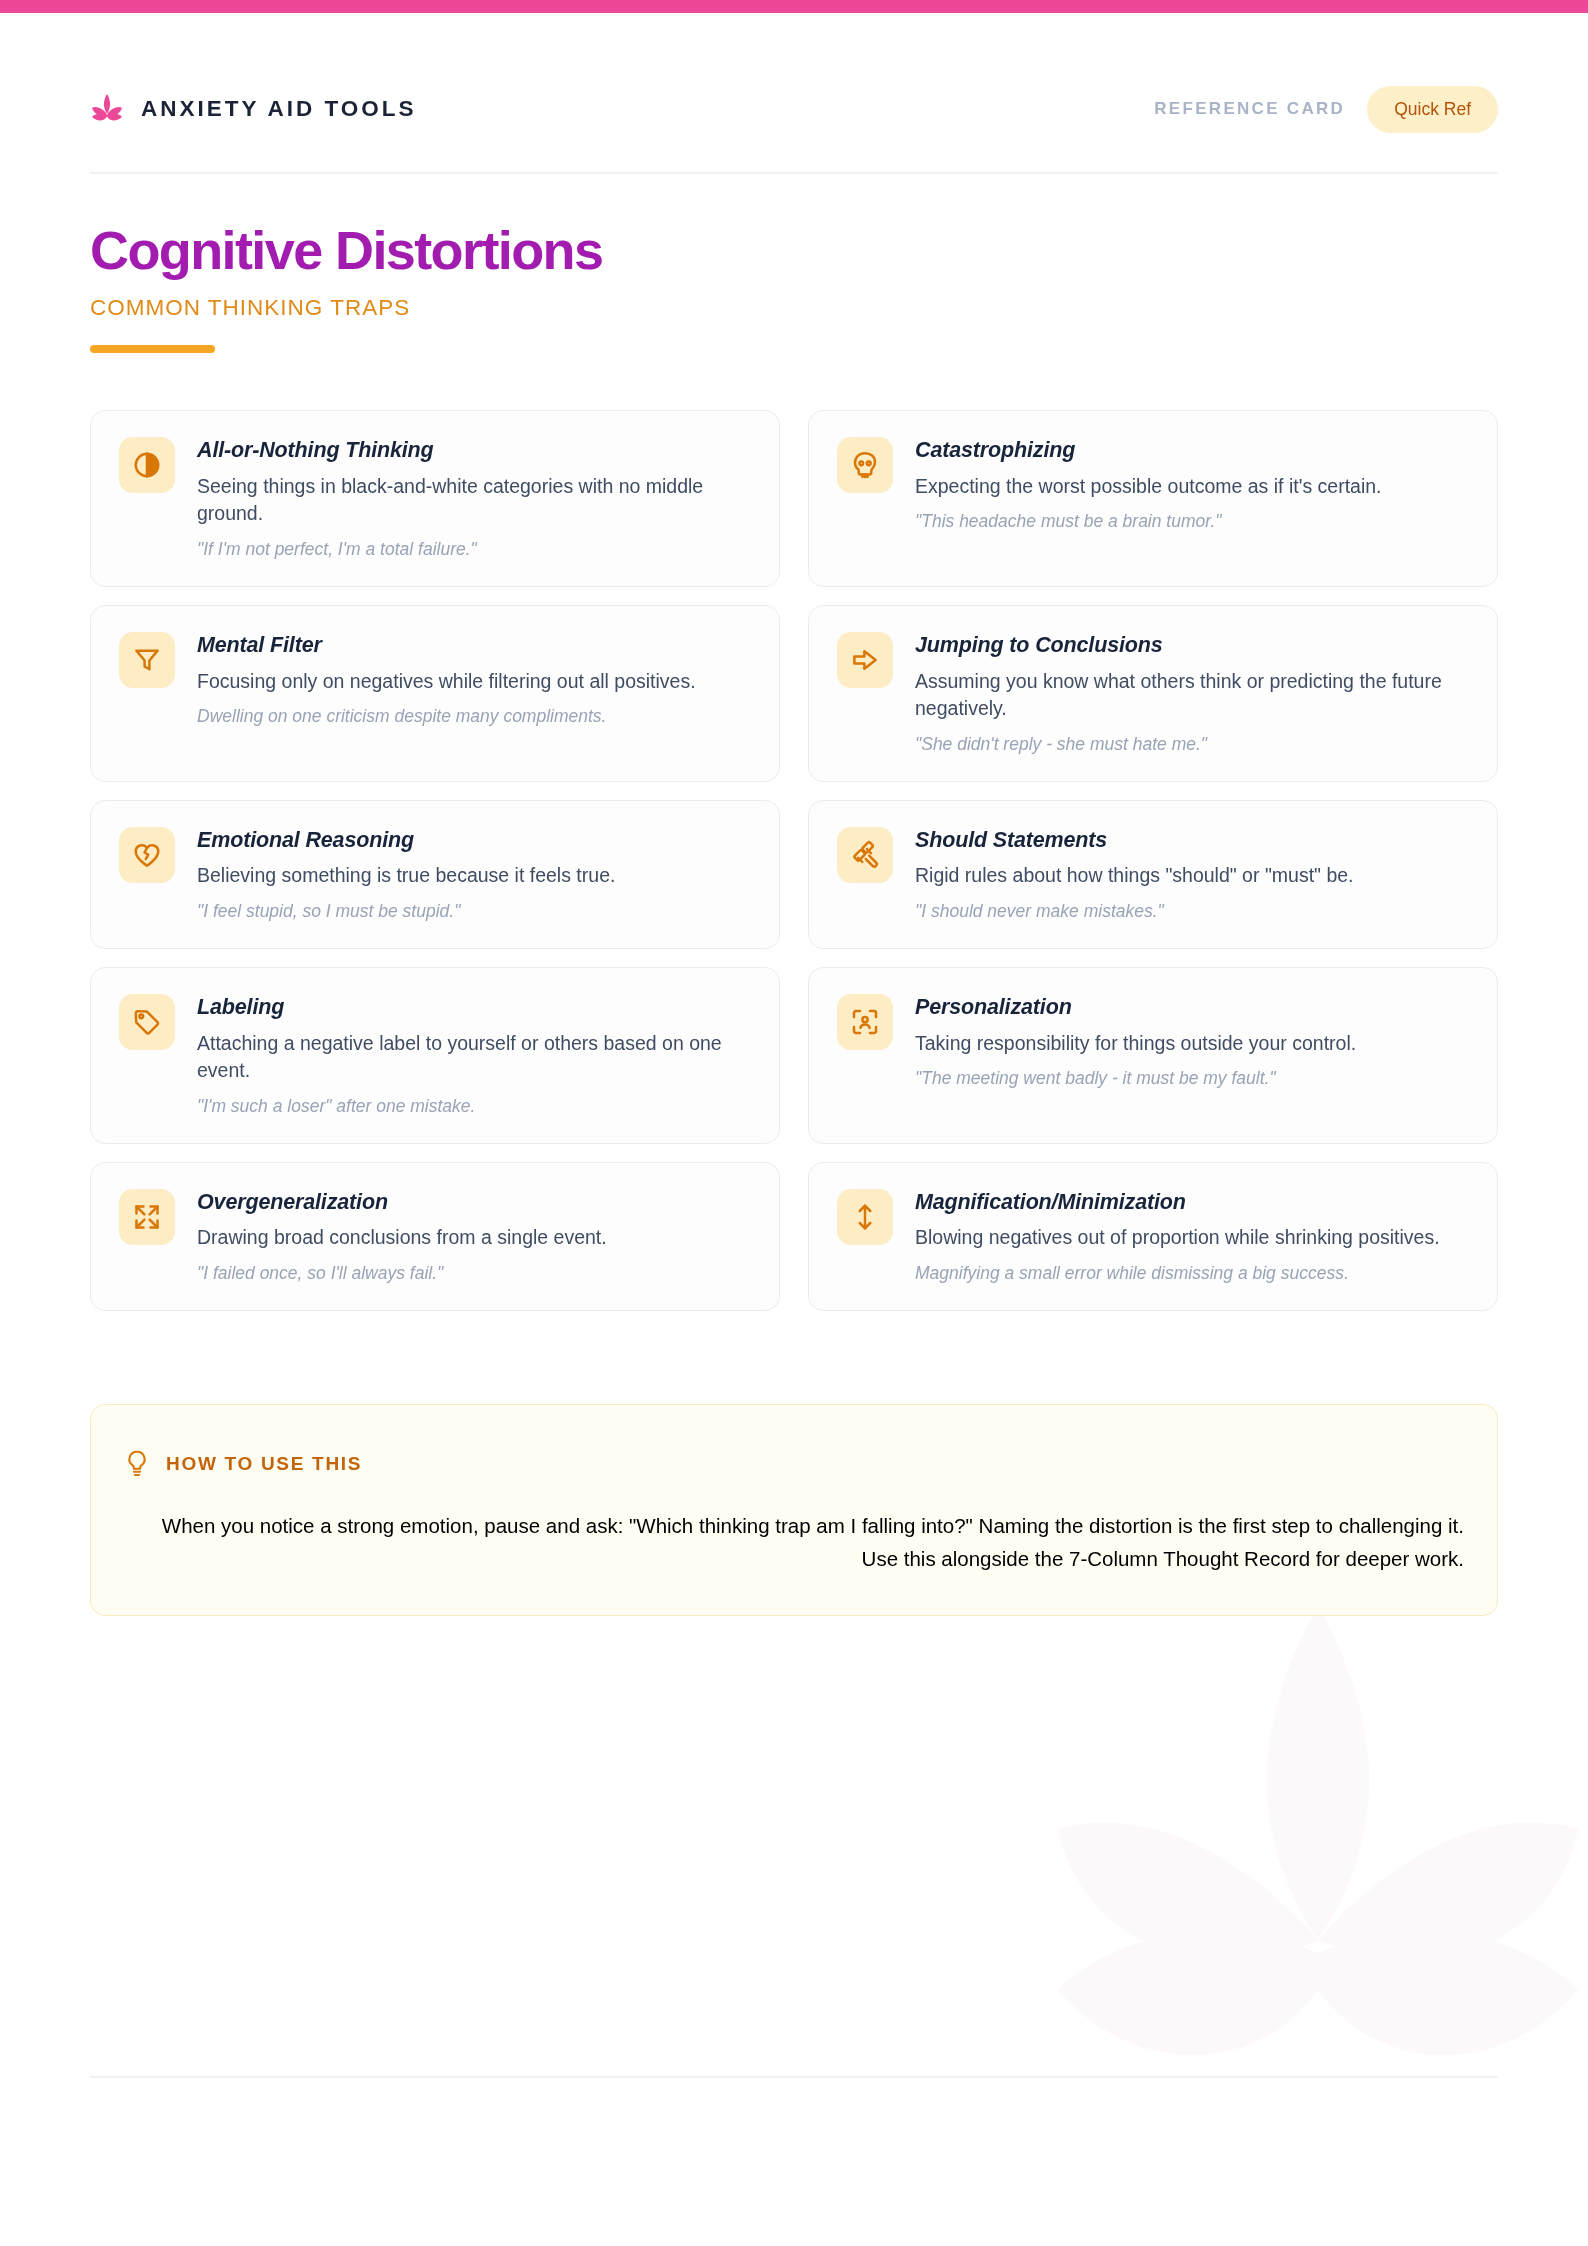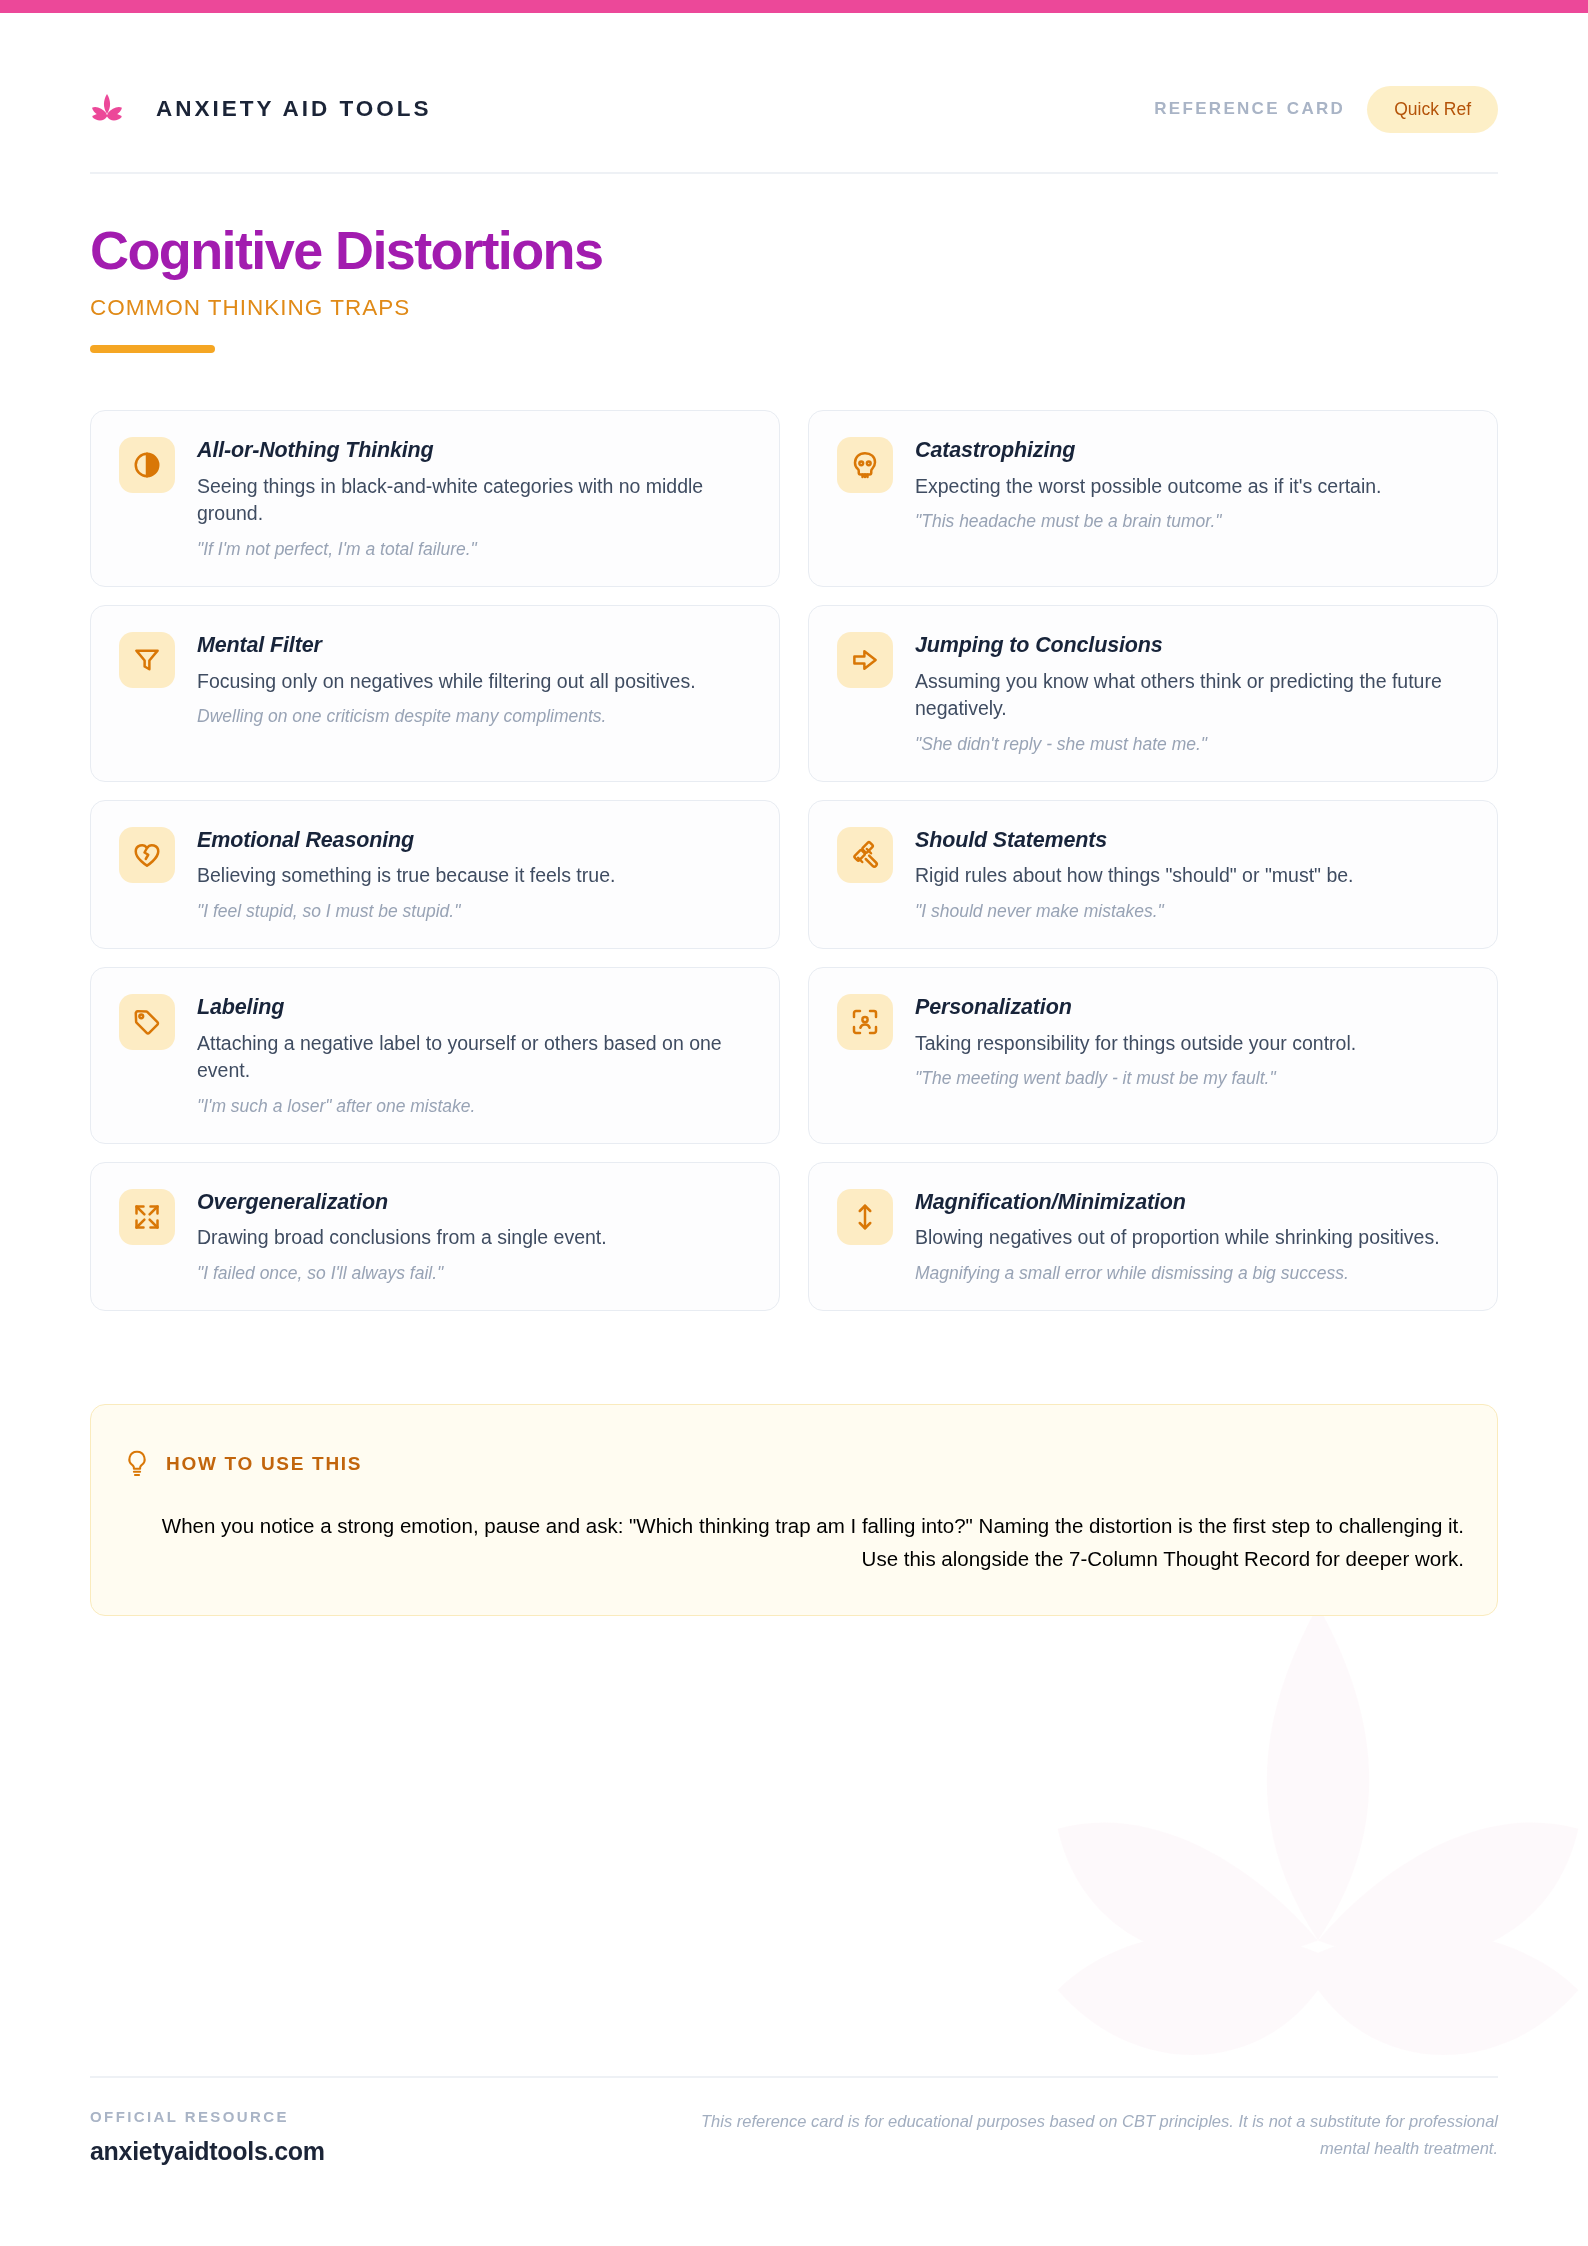--- a/index.html
+++ b/index.html
@@ -47,21 +47,21 @@
     left: 90px;
     width: 1408px;
     height: 62px;
     display: flex;
     align-items: center;
     justify-content: space-between;
   }
   .brand {
     display: flex;
     align-items: center;
-    gap: 32px;
+    gap: 17px;
   }
   .brand-mark { width: 34px; height: 34px; display: block; }
   .brand-name {
     font-size: 22.5px;
     font-weight: 700;
     letter-spacing: 3.0px;
     color: #1B2437;
     white-space: nowrap;
   }
   .header-right {
@@ -453,21 +453,14 @@
         <path d="M12 2.5a7 7 0 0 0-4 12.8c.7.6 1.1 1.4 1.1 2.3v.9h5.8v-.9c0-.9.4-1.7 1.1-2.3A7 7 0 0 0 12 2.5Z"></path>
         <path d="M9.1 21.3h5.8"></path>
         <path d="M10.1 24.3h3.8"></path>
       </svg>
       <div class="howto-title">HOW TO USE THIS</div>
     </div>
     <p class="howto-text">When you notice a strong emotion, pause and ask: "Which thinking trap am I falling into?" Naming the distortion is the first step to challenging it. Use this alongside the 7-Column Thought Record for deeper work.</p>
   </div>
 
   <div class="footer-rule"></div>
-  <div class="footer">
-    <div class="footer-left">
-      <div class="footer-kicker">OFFICIAL RESOURCE</div>
-      <div class="footer-site">anxietyaidtools.com</div>
-    </div>
-    <div class="footer-right">This reference card is for educational purposes based on CBT principles. It is not a substitute for professional mental health treatment.</div>
-  </div>
 
 </div>
 
 </body></html>

